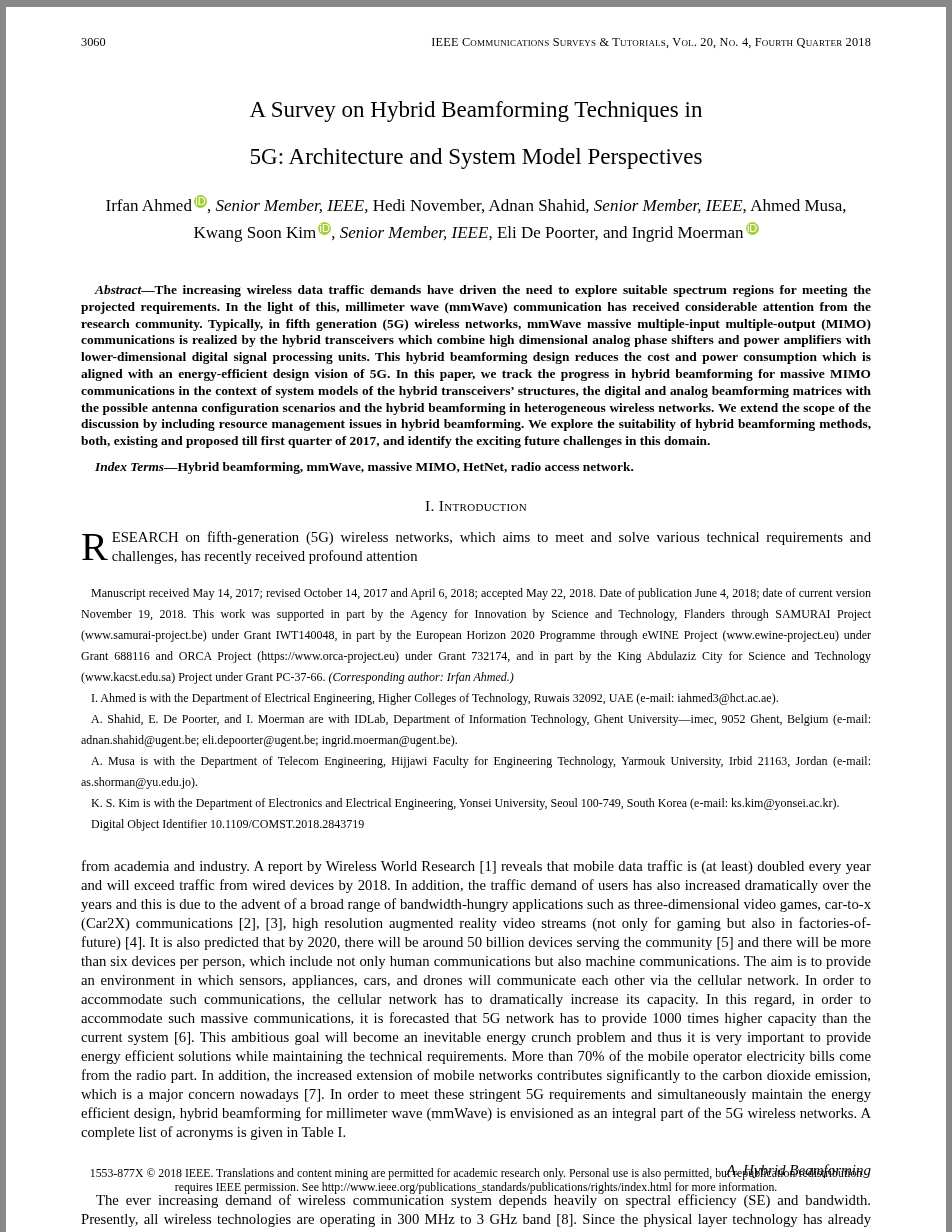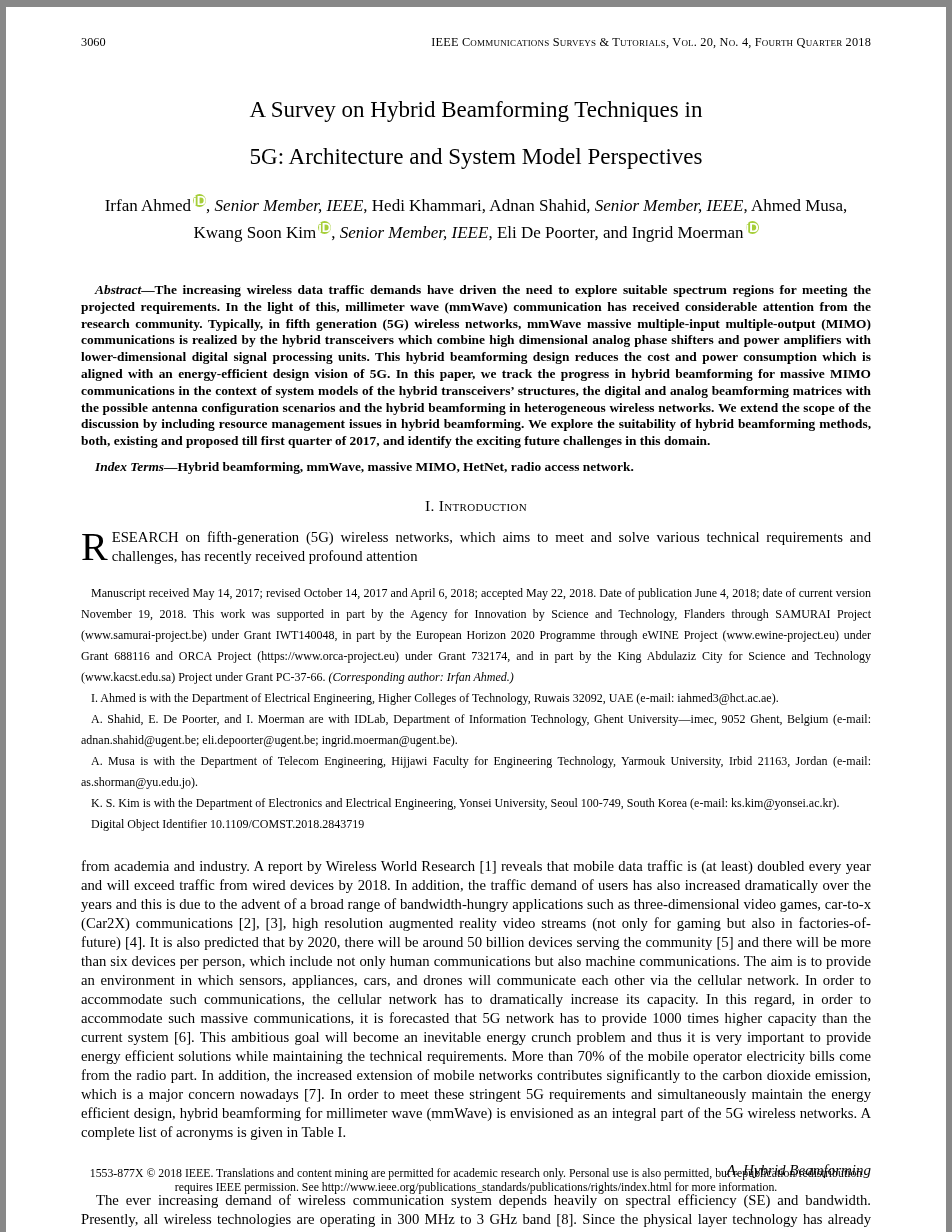--- a/index.html
+++ b/index.html
@@ -35,22 +35,22 @@
     text-align: center;
     font-size: 17px; line-height: 27px;
   }
 
   .orcid {
     display: inline-block;
     width: 13px; height: 13px;
     border-radius: 50%;
     color: #fff;
     font-family: "Liberation Sans", sans-serif;
-    font-style: normal; font-weight: bold;
-    font-size: 13px; line-height: 13px;
+    font-style: normal; font-weight: normal;
+    font-size: 11px; line-height: 13px;
     text-align: center;
     vertical-align: 6px;
     margin-left: 2px;
     cursor: pointer;
   }
 
   .columns {
     margin-top: 36px;
     display: flex;
     gap: 22px;
@@ -120,21 +120,21 @@
     <span class="page-number">3060</span>
     <span class="journal-name sc">IEEE Communications Surveys &amp; Tutorials, Vol. 20, No. 4, Fourth Quarter 2018</span>
   </header>
 
   <h1 class="paper-title">
     <span class="title-line">A Survey on Hybrid Beamforming Techniques in</span>
     <span class="title-line">5G: Architecture and System Model Perspectives</span>
   </h1>
 
   <div class="authors">
-    <div class="author-line"><span>Irfan Ahmed</span><span class="orcid" style="background: rgb(166, 206, 57);">iD</span><span>, </span><span class="it">Senior Member, IEEE</span><span>, Hedi Khammari, Adnan Shahid, </span><span class="it">Senior Member, IEEE</span><span>, Ahmed Musa,</span></div>
+    <div class="author-line"><span>Irfan Ahmed</span><span class="orcid" style="background: rgb(166, 206, 57);">iD</span><span>, </span><span class="it">Senior Member, IEEE</span><span>, Hedi November, Adnan Shahid, </span><span class="it">Senior Member, IEEE</span><span>, Ahmed Musa,</span></div>
     <div class="author-line"><span>Kwang Soon Kim</span><span class="orcid" style="background: rgb(166, 206, 57);">iD</span><span>, </span><span class="it">Senior Member, IEEE</span><span>, Eli De Poorter, and Ingrid Moerman</span><span class="orcid" style="background: rgb(166, 206, 57);">iD</span></div>
   </div>
 
   <div class="columns">
 
     <div class="col">
       <p class="abstract"><span class="abstract-label">Abstract</span><span>—The increasing wireless data traffic demands have driven the need to explore suitable spectrum regions for meeting the projected requirements. In the light of this, millimeter wave (mmWave) communication has received considerable attention from the research community. Typically, in fifth generation (5G) wireless networks, mmWave massive multiple-input multiple-output (MIMO) communications is realized by the hybrid transceivers which combine high dimensional analog phase shifters and power amplifiers with lower-dimensional digital signal processing units. This hybrid beamforming design reduces the cost and power consumption which is aligned with an energy-efficient design vision of 5G. In this paper, we track the progress in hybrid beamforming for massive MIMO communications in the context of system models of the hybrid transceivers’ structures, the digital and analog beamforming matrices with the possible antenna configuration scenarios and the hybrid beamforming in heterogeneous wireless networks. We extend the scope of the discussion by including resource management issues in hybrid beamforming. We explore the suitability of hybrid beamforming methods, both, existing and proposed till first quarter of 2017, and identify the exciting future challenges in this domain.</span></p>
 
       <p class="index-terms"><span class="abstract-label">Index Terms</span><span>—Hybrid beamforming, mmWave, massive MIMO, HetNet, radio access network.</span></p>
 

